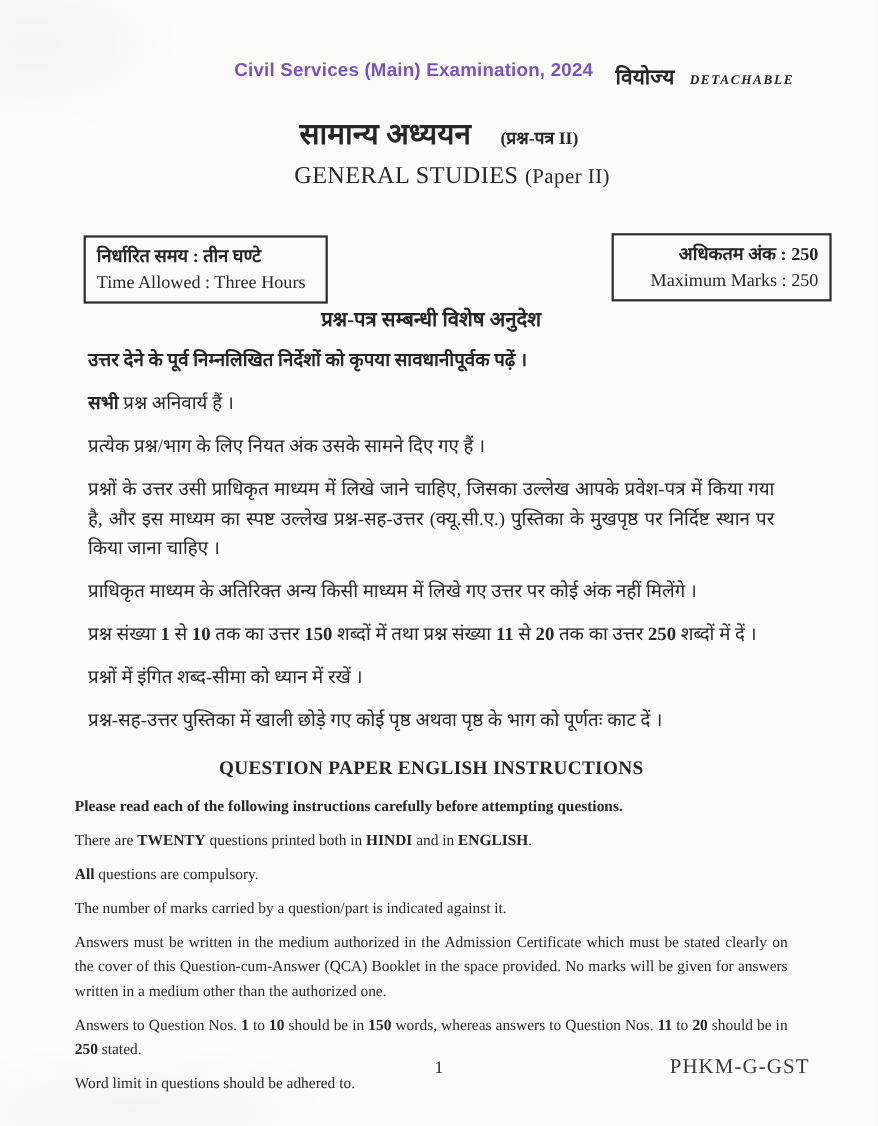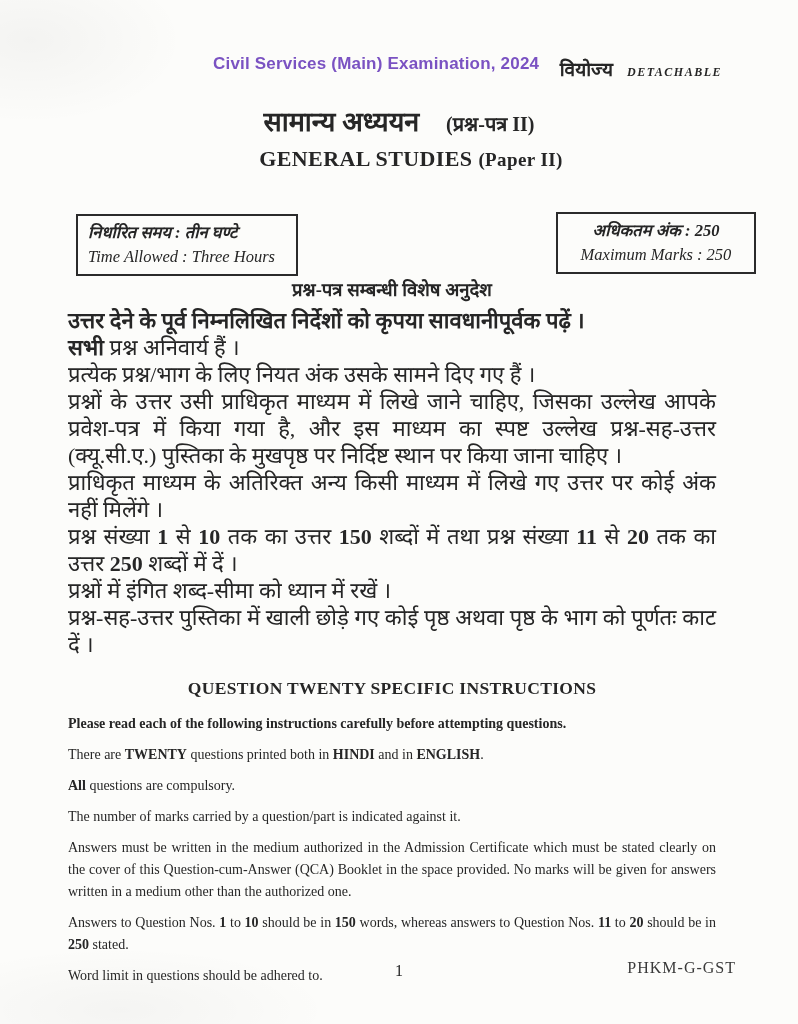--- a/index.html
+++ b/index.html
@@ -20,47 +20,47 @@
     font-family:"Liberation Sans", sans-serif;
     font-size:17px;font-weight:bold;letter-spacing:0.2px;
   }
   .detachable{
     position:absolute;right:76px;top:56px;white-space:nowrap;
   }
   .detachable .hi-word{font-weight:bold;font-size:19px;margin-right:14px;}
   .detachable .en-word{font-weight:bold;font-style:italic;font-size:12px;letter-spacing:1.5px;}
   .title-block{position:absolute;left:0;top:106px;width:100%;text-align:center;line-height:1.25;}
   .title-hindi{font-size:27px;font-weight:bold;}
-  .title-hindi .sub{font-size:20px;margin-left:20px;}
-  .title-english{font-size:22px;font-weight:bold;margin-top:5px;letter-spacing:0.4px;margin-left:24px;}
+  .title-hindi .sub{font-size:16px;margin-left:20px;}
+  .title-english{font-size:22px;font-weight:normal;margin-top:5px;letter-spacing:0.4px;margin-left:24px;}
   .title-english .sub{font-size:19px;}
   .info-box{
     position:absolute;border:2px solid #2b2b2b;
     padding:5px 10px;line-height:1.45;font-size:16.5px;background:transparent;
   }
   .time-box{left:76px;top:214px;width:198px;text-align:left;}
-  .marks-box{left:556px;top:212px;width:176px;text-align:center;}
-  .info-box .l1{font-style:italic;font-weight:bold;display:block;}
-  .info-box .l2{font-style:italic;display:block;}
+  .marks-box{left:556px;top:212px;width:176px;text-align:right;}
+  .info-box .l1{font-weight:bold;display:block;}
+  .info-box .l2{display:block;}
   .content{position:absolute;left:68px;top:276px;width:648px;}
   .hi-heading{
     text-align:center;font-weight:bold;font-size:18.5px;margin:0 0 6px 0;
   }
-  .hi-list p{font-size:22px;line-height:27px;margin:0;text-align:justify;}
+  .hi-list p{font-size:17px;line-height:27px;margin:12px;text-align:justify;}
   .en-heading{
     text-align:center;font-weight:bold;font-size:17.5px;
     margin:20px 0 14px 0;letter-spacing:0.3px;
   }
   .en-list p{font-size:14px;line-height:22px;margin:0 0 9px 0;text-align:justify;}
   .b{font-weight:bold;}
   .page-number{
     position:absolute;left:0;top:962px;width:100%;text-align:center;font-size:16px;
   }
   .paper-code{
-    position:absolute;right:62px;top:959px;font-size:16px;letter-spacing:1px;color:#3a3a3a;
+    position:absolute;right:62px;top:959px;font-size:19px;letter-spacing:1px;color:#3a3a3a;
   }
 </style>
 </head>
 <body>
 
 <div class="page">
 
   <div class="exam-title" style="color: rgb(122, 82, 194);">Civil Services (Main) Examination, 2024</div>
 
   <div class="detachable">
@@ -93,21 +93,21 @@
         <p><span class="b">उत्तर देने के पूर्व निम्नलिखित निर्देशों को कृपया सावधानीपूर्वक पढ़ें ।</span></p>
         <p><span class="b">सभी</span><span> प्रश्न अनिवार्य हैं ।</span></p>
         <p><span>प्रत्येक प्रश्न/भाग के लिए नियत अंक उसके सामने दिए गए हैं ।</span></p>
         <p><span>प्रश्नों के उत्तर उसी प्राधिकृत माध्यम में लिखे जाने चाहिए, जिसका उल्लेख आपके प्रवेश-पत्र में किया गया है, और इस माध्यम का स्पष्ट उल्लेख प्रश्न-सह-उत्तर (क्यू.सी.ए.) पुस्तिका के मुखपृष्ठ पर निर्दिष्ट स्थान पर किया जाना चाहिए ।</span></p>
         <p><span>प्राधिकृत माध्यम के अतिरिक्त अन्य किसी माध्यम में लिखे गए उत्तर पर कोई अंक नहीं मिलेंगे ।</span></p>
         <p><span>प्रश्न संख्या </span><span class="b">1</span><span> से </span><span class="b">10</span><span> तक का उत्तर </span><span class="b">150</span><span> शब्दों में तथा प्रश्न संख्या </span><span class="b">11</span><span> से </span><span class="b">20</span><span> तक का उत्तर </span><span class="b">250</span><span> शब्दों में दें ।</span></p>
         <p><span>प्रश्नों में इंगित शब्द-सीमा को ध्यान में रखें ।</span></p>
         <p><span>प्रश्न-सह-उत्तर पुस्तिका में खाली छोड़े गए कोई पृष्ठ अथवा पृष्ठ के भाग को पूर्णतः काट दें ।</span></p>
       </div>
 
-    <p class="en-heading">QUESTION TWENTY SPECIFIC INSTRUCTIONS</p>
+    <p class="en-heading">QUESTION PAPER ENGLISH INSTRUCTIONS</p>
 
     <div class="en-list">
         <p><span class="b">Please read each of the following instructions carefully before attempting questions.</span></p>
         <p><span>There are </span><span class="b">TWENTY</span><span> questions printed both in </span><span class="b">HINDI</span><span> and in </span><span class="b">ENGLISH</span><span>.</span></p>
         <p><span class="b">All</span><span> questions are compulsory.</span></p>
         <p><span>The number of marks carried by a question/part is indicated against it.</span></p>
         <p><span>Answers must be written in the medium authorized in the Admission Certificate which must be stated clearly on the cover of this Question-cum-Answer (QCA) Booklet in the space provided. No marks will be given for answers written in a medium other than the authorized one.</span></p>
         <p><span>Answers to Question Nos. </span><span class="b">1</span><span> to </span><span class="b">10</span><span> should be in </span><span class="b">150</span><span> words, whereas answers to Question Nos. </span><span class="b">11</span><span> to </span><span class="b">20</span><span> should be in </span><span class="b">250</span><span> stated.</span></p>
         <p><span>Word limit in questions should be adhered to.</span></p>
       </div>

